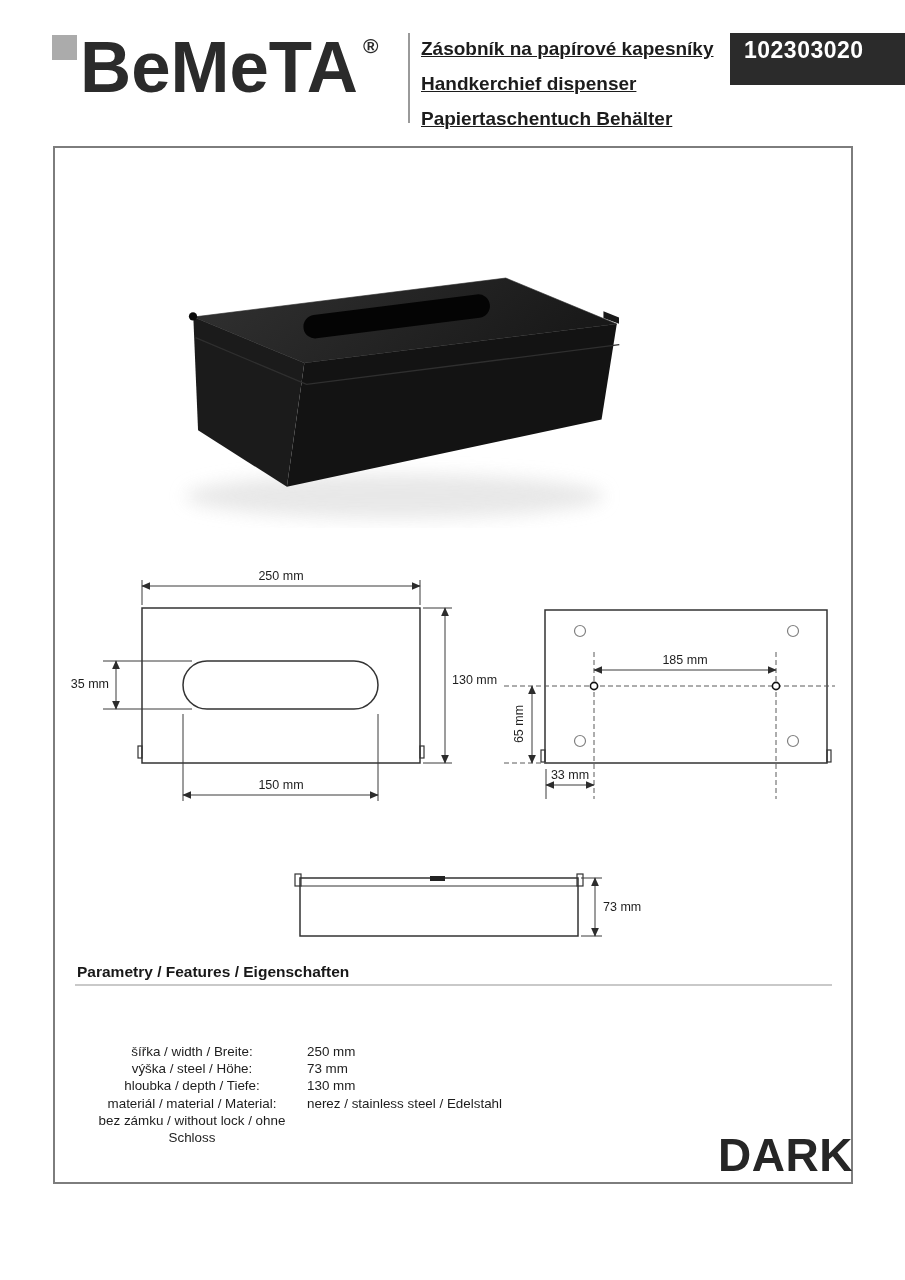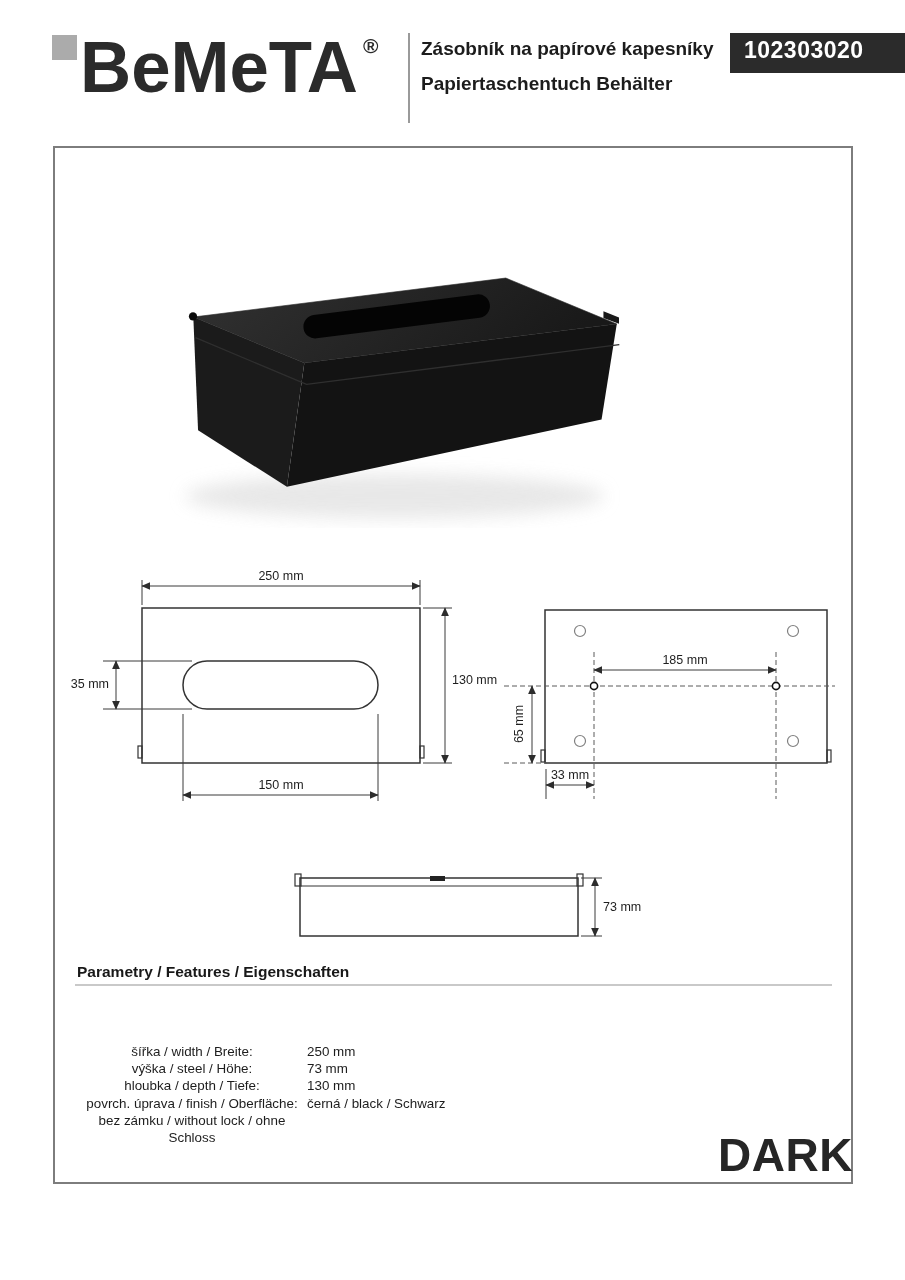--- a/index.html
+++ b/index.html
@@ -9,23 +9,23 @@
     -webkit-font-smoothing:antialiased;
   }
   .abs{position:absolute;}
 
   
   .brand-square{left:52px;top:35px;width:25px;height:25px;background:#ababab;}
   .brand-svg{left:80px;top:33px;}
   .registered{left:363px;top:34px;font-size:21px;font-weight:bold;color:#2b2b2b;}
   .header-divider{left:408px;top:33px;width:2px;height:90px;background:#9a9a9a;}
   .titles{left:421px;top:31px;width:300px;}
-  .titles div{font-size:19px;font-weight:bold;line-height:35px;color:#1c1c1c;white-space:nowrap;}
+  .titles div{font-size:19px;font-weight:bold;line-height:35px;color:#1c1c1c;white-space:nowrap;text-decoration:underline;}
   .code-badge{
-    left:730px;top:33px;width:175px;height:40px;background:#2b2b2b;
+    left:730px;top:33px;width:175px;height:52px;background:#2b2b2b;
     color:#ffffff;font-size:23px;font-weight:bold;line-height:34px;
     padding-left:14px;box-sizing:border-box;letter-spacing:.5px;
   }
 
   
   .content-frame{left:53px;top:146px;width:796px;height:1034px;border:2px solid #7d7d7d;background:#fff;}
 
   .photo-svg{left:160px;top:233px;}
   .drawings-svg{left:0;top:0;}
 
@@ -49,20 +49,21 @@
 
 <svg class="abs brand-svg" width="290" height="72" viewBox="0 0 290 72">
   <text x="0" y="59" font-family="Liberation Sans, sans-serif" font-size="72" font-weight="bold" fill="#2b2b2b" textLength="278" lengthAdjust="spacingAndGlyphs">BeMeTA</text>
 </svg>
 <div class="abs registered">®</div>
 
 <div class="abs header-divider"></div>
 
 <div class="abs titles">
   <div>Zásobník na papírové kapesníky</div>
+  <div>Handkerchief dispenser</div>
   <div>Papiertaschentuch Behälter</div>
 </div>
 
 <div class="abs code-badge">102303020</div>
 
 <div class="abs content-frame"></div>
 
 <svg class="abs photo-svg" width="590" height="295" viewBox="0 0 1860 930">
   <defs>
     <linearGradient id="topG" x1="0" y1="0" x2="1" y2="0.25">
@@ -198,22 +199,22 @@
   </div>
   <div class="param-row">
     <div class="param-label">výška / steel / Höhe:</div>
     <div class="param-value">73 mm</div>
   </div>
   <div class="param-row">
     <div class="param-label">hloubka / depth / Tiefe:</div>
     <div class="param-value">130 mm</div>
   </div>
   <div class="param-row">
-    <div class="param-label">povrch. úprava / finish / Oberfläche:</div>
-    <div class="param-value">černá / black / Schwarz</div>
+    <div class="param-label">materiál / material / Material:</div>
+    <div class="param-value">nerez / stainless steel / Edelstahl</div>
   </div>
   <div class="param-row">
     <div class="param-label">bez zámku / without lock / ohne Schloss</div>
     <div class="param-value"></div>
   </div>
 </div>
 
 <div class="abs collection">DARK</div>
 
 </body></html>

